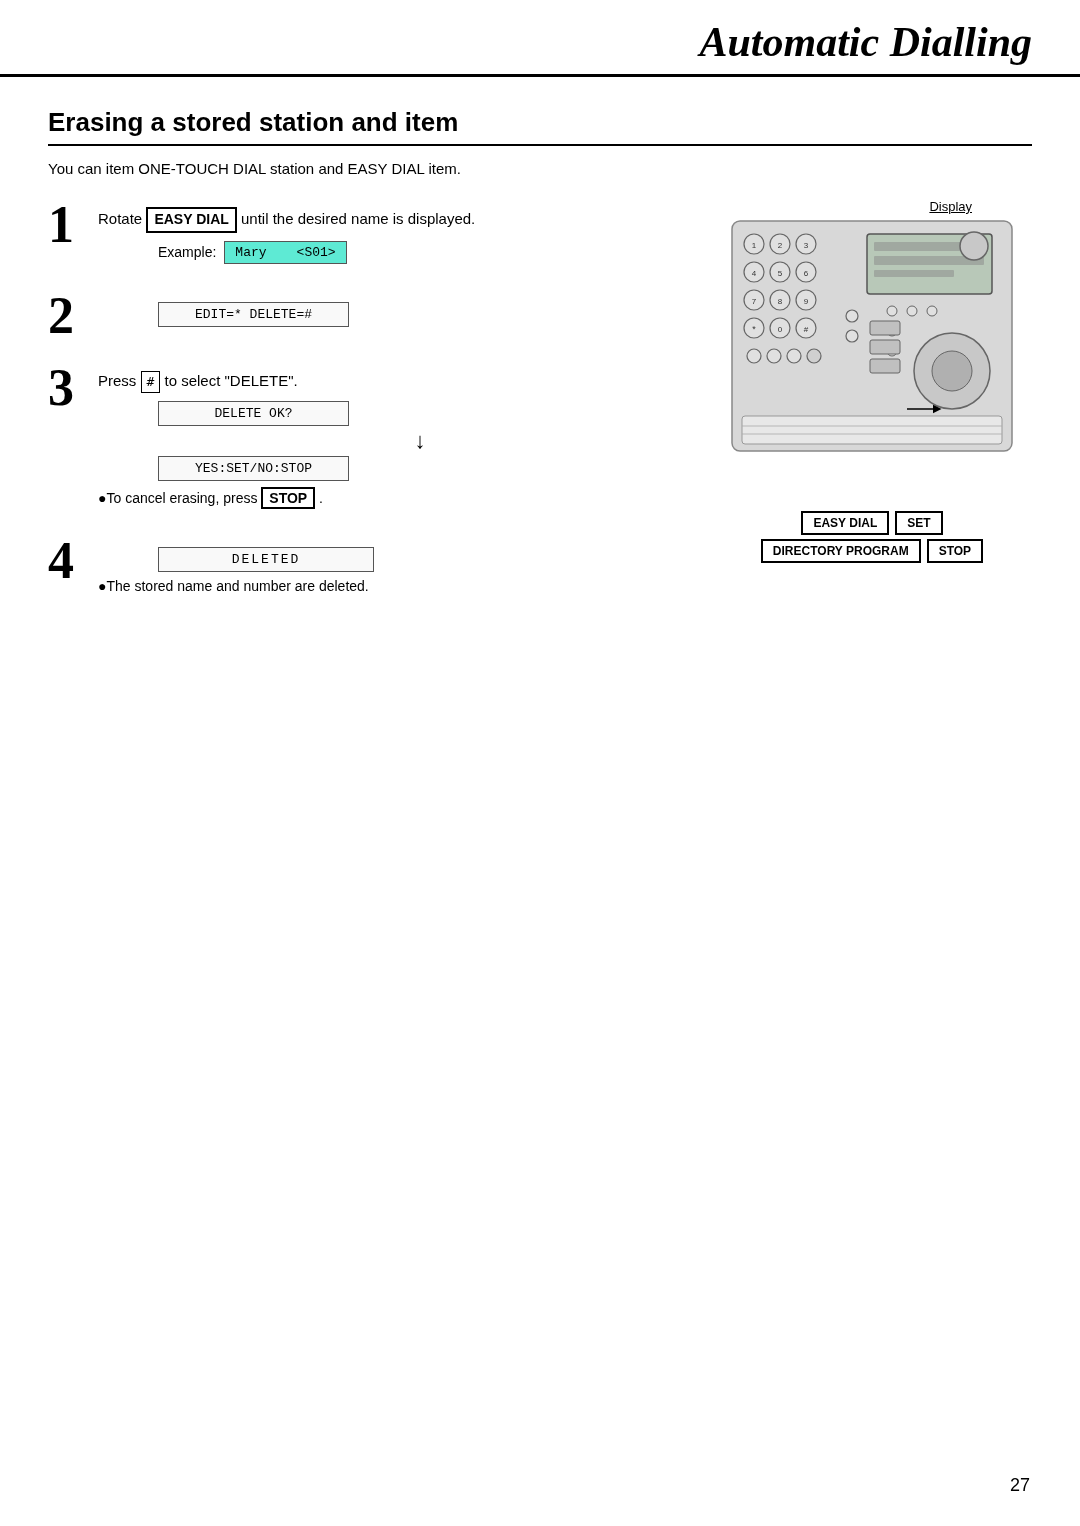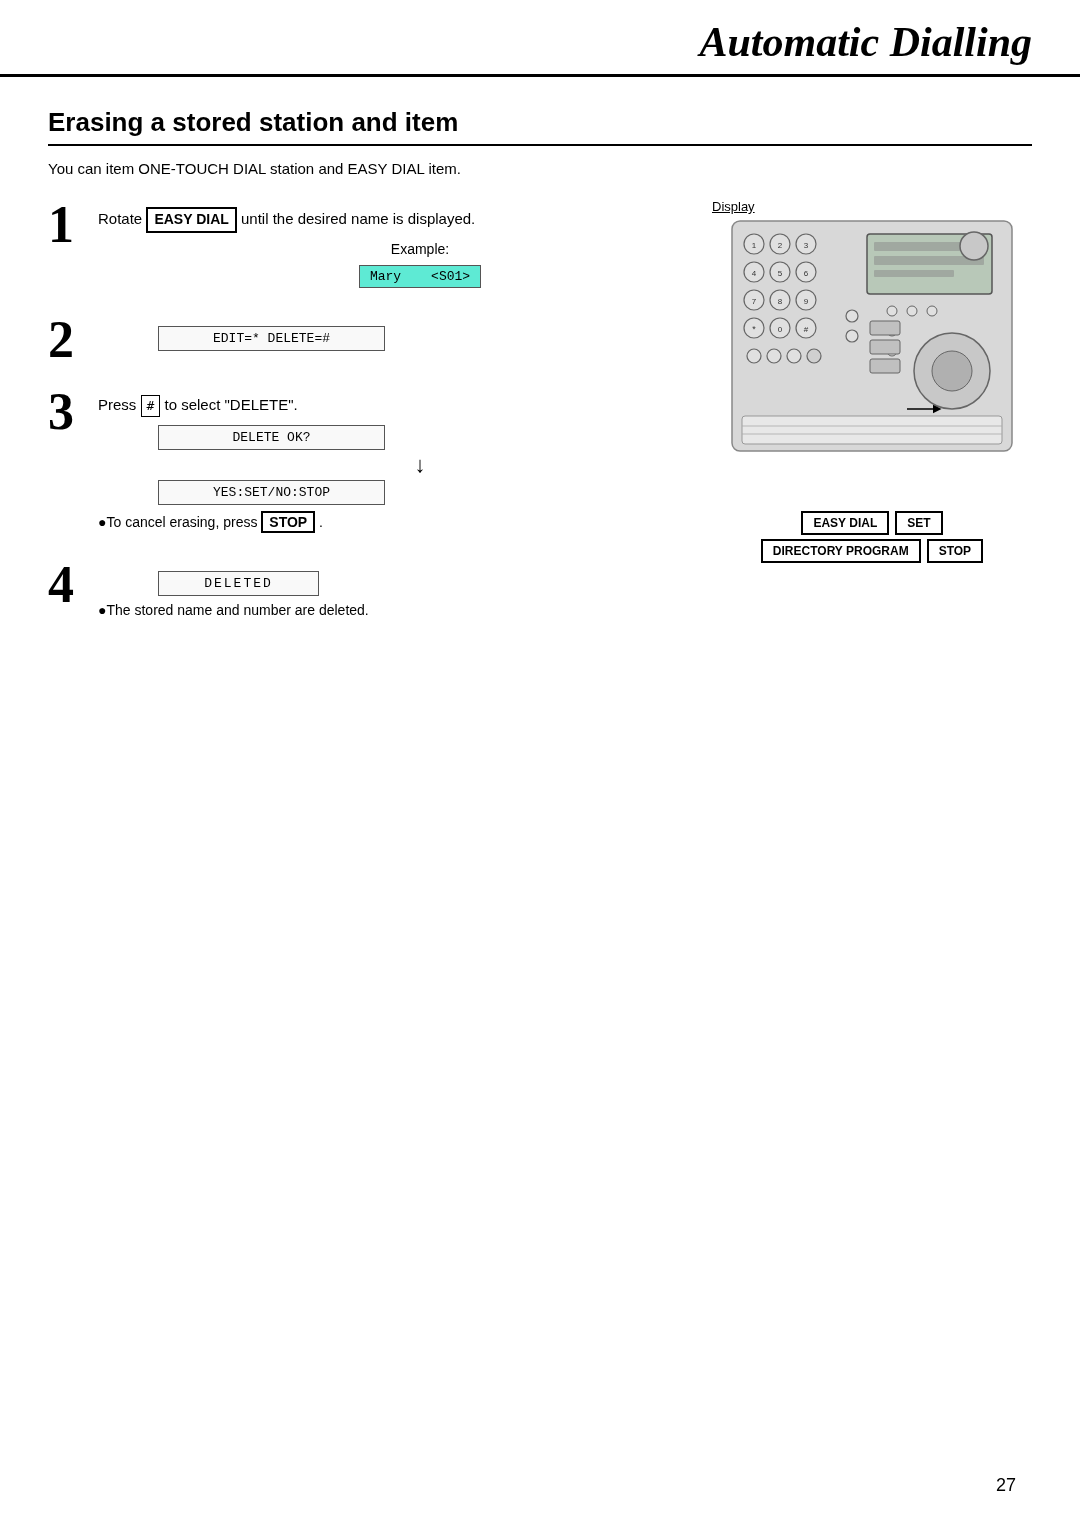--- a/index.html
+++ b/index.html
@@ -104,32 +104,31 @@
       font-family: monospace;
     }
 
     .display-box-center {
       border: 1.5px solid #555;
       background: #f9f9f9;
       font-family: 'Courier New', Courier, monospace;
       font-size: 13px;
       padding: 4px 10px;
       display: block;
-      width: 227px;
+      width: 191px;
       margin: 4px 0 4px 60px;
       text-align: center;
     }
 
     .example-row {
       display: flex;
       align-items: center;
       gap: 8px;
       margin: 6px 0 6px 60px;
       font-size: 14px;
-      flex-direction: column;
     }
 
     .example-display {
       border: 1.5px solid #555;
       background: #5eead4;
       font-family: 'Courier New', Courier, monospace;
       font-size: 13px;
       padding: 3px 10px;
       display: flex;
       gap: 30px;
@@ -146,32 +145,33 @@
 
     .bullet-note {
       font-size: 14px;
       margin: 6px 0 6px 0;
     }
 
     
     .page-number {
       position: absolute;
       bottom: 30px;
-      right: 64px;
+      right: 50px;
       font-size: 18px;
     }
 
     
     .device-svg-container {
       width: 300px;
       margin: 0 auto;
     }
 
     .display-label-above {
       font-size: 13px;
+      text-align: right;
       padding-right: 60px;
       margin-bottom: 2px;
       text-decoration: underline;
     }
 
     .device-bottom-labels {
       display: flex;
       gap: 6px;
       justify-content: center;
       margin-top: 6px;
@@ -185,21 +185,21 @@
       background: #fff;
     }
 
     .step4-display {
       border: 1.5px solid #555;
       background: #f9f9f9;
       font-family: 'Courier New', Courier, monospace;
       font-size: 13px;
       padding: 4px 10px;
       display: block;
-      width: 161px;
+      width: 216px;
       margin: 4px 0 4px 60px;
       text-align: center;
       letter-spacing: 2px;
     }
   </style>
 </head>
 <body>
 
 <div class="page-header">
   <span class="page-title">Automatic Dialling</span>

